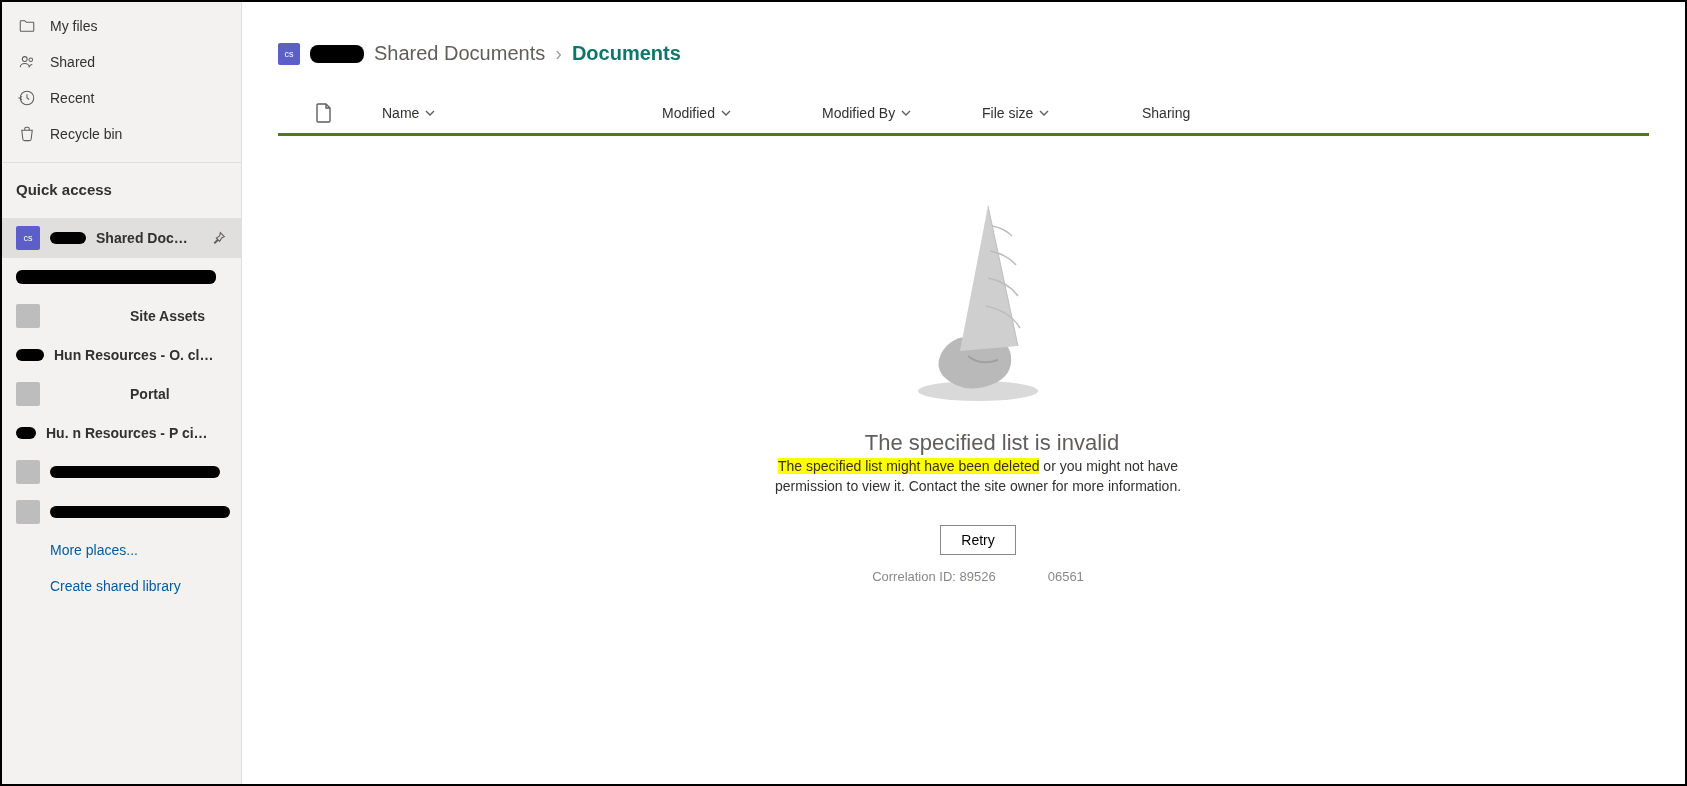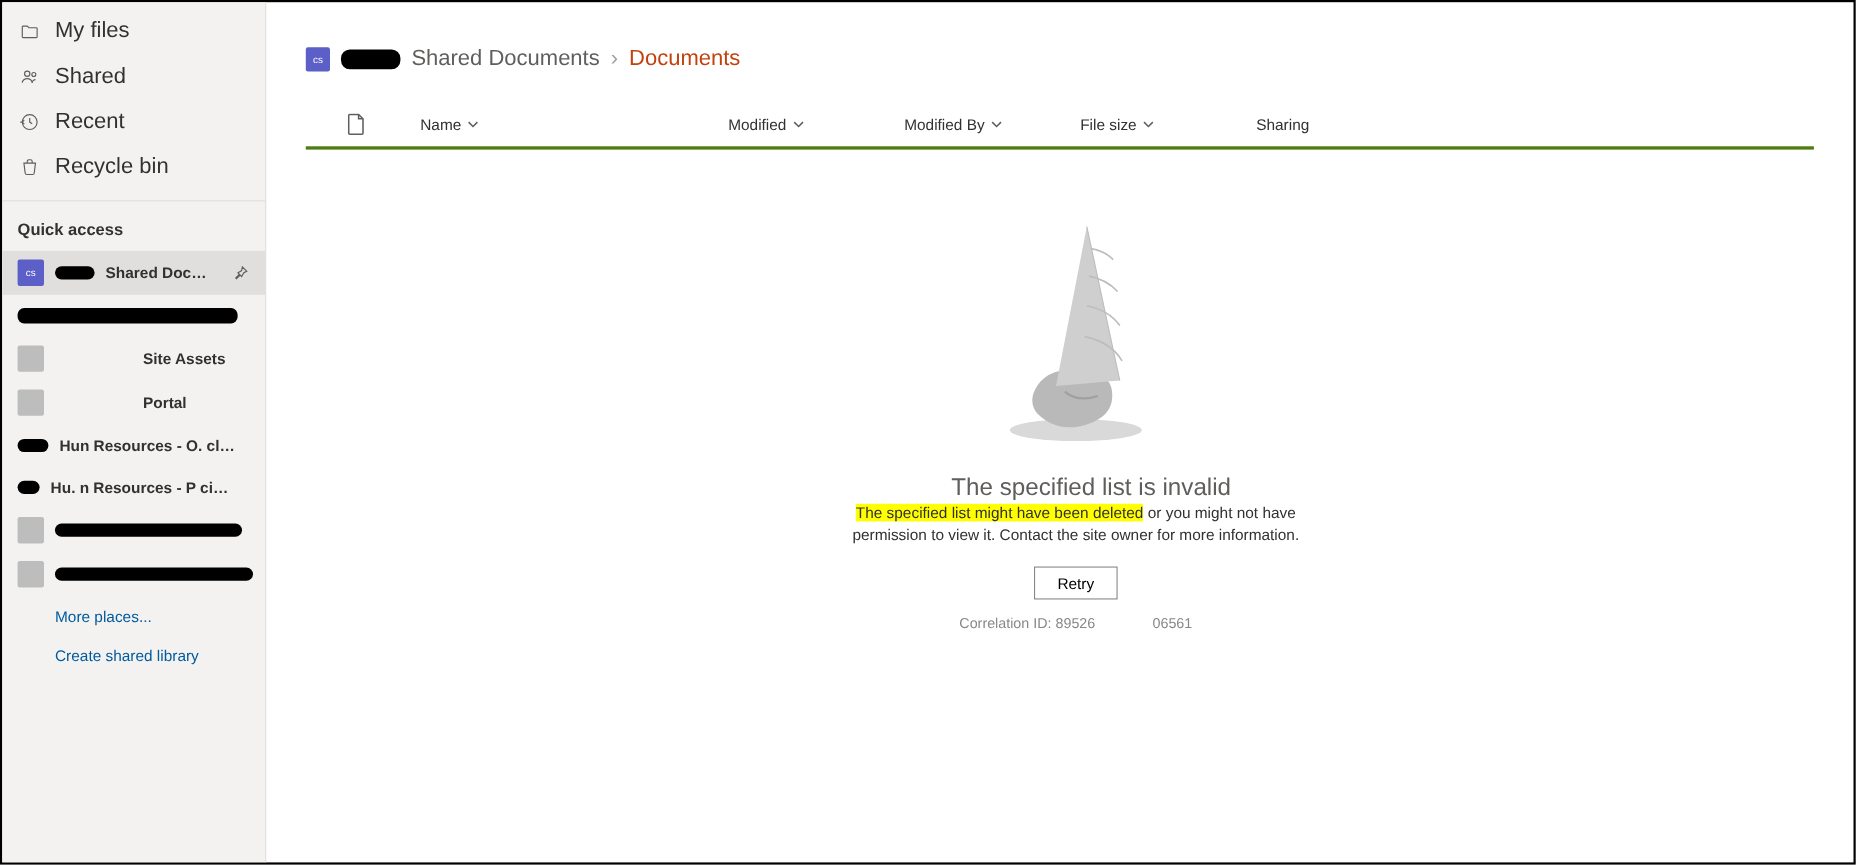--- a/index.html
+++ b/index.html
@@ -28,28 +28,28 @@
   .nav-item {
     display: flex;
     align-items: center;
     gap: 14px;
     padding: 9px 16px;
     cursor: pointer;
     color: #323130;
   }
   .nav-item .icon { width: 18px; height: 18px; display: flex; align-items: center; justify-content: center; flex-shrink: 0; }
   .nav-item .icon svg { width: 18px; height: 18px; stroke: #605e5c; fill: none; stroke-width: 1.4; }
-  .nav-label { font-size: 20px; }
+  .nav-label { font-size: 14px; }
 
   .divider { height: 1px; background: #e1dfdd; margin: 10px 0 14px; }
 
   .section-title {
     font-size: 15px;
     font-weight: 600;
-    padding: 4px 14px 10px;
+    padding: 4px 14px 20px;
   }
 
   .qa-list { display: flex; flex-direction: column; }
   .qa-item {
     display: flex;
     align-items: center;
     gap: 10px;
     padding: 8px 14px;
     cursor: pointer;
     position: relative;
@@ -113,21 +113,21 @@
     width: 22px; height: 22px;
     background: #5b5fc7;
     color: #fff;
     font-size: 9px;
     display: flex; align-items: center; justify-content: center;
     border-radius: 2px;
   }
   .bc-redact { width: 54px; height: 18px; background: #000; border-radius: 8px; }
   .bc-link { color: #605e5c; font-weight: 400; }
   .bc-sep { color: #a19f9d; }
-  .bc-current { font-weight: 400; color: #c2410c; }
+  .bc-current { font-weight: 700; color: #0f766e; }
 
   .columns {
     display: flex;
     align-items: center;
     padding: 10px 0;
     border-bottom: 3px solid #4d7c0f;
     color: #323130;
     font-size: 14px;
   }
   .col-file-icon { width: 64px; display: flex; justify-content: center; padding-left: 28px; }
@@ -164,21 +164,21 @@
   .err-body {
     font-size: 14px;
     color: #323130;
     text-align: center;
     margin-top: 0;
     line-height: 1.45;
     max-width: 420px;
   }
   .hl { background: #ffff00; }
   .retry-btn {
-    margin-top: 18px;
+    margin-top: 28px;
     padding: 6px 20px;
     font-size: 14px;
     background: #fff;
     border: 1px solid #8a8886;
     cursor: pointer;
   }
   .corr {
     margin-top: 14px;
     font-size: 13px;
     color: #8a8886;
@@ -248,28 +248,28 @@
       <div class="qa-redact" style="width:200px;height:14px"></div>
     </div>
 
     <div class="qa-item">
       <div class="qa-tile neutral"></div>
       <span style="width:70px"></span>
       <span class="qa-label">Site Assets</span>
     </div>
 
     <div class="qa-item">
+      <div class="qa-redact" style="width:28px"></div>
+      <span class="qa-label">Hun    Resources - O.  cl…</span>
+    </div>
+
+    <div class="qa-item">
       <div class="qa-tile neutral"></div>
       <span style="width:70px"></span>
       <span class="qa-label">Portal</span>
-    </div>
-
-    <div class="qa-item">
-      <div class="qa-redact" style="width:28px"></div>
-      <span class="qa-label">Hun    Resources - O.  cl…</span>
     </div>
 
     <div class="qa-item">
       <div class="qa-redact" style="width:20px"></div>
       <span class="qa-label">Hu.   n Resources - P   ci…</span>
     </div>
 
     <div class="qa-item">
       <div class="qa-tile neutral"></div>
       <div class="qa-redact" style="width:170px;height:12px"></div>

